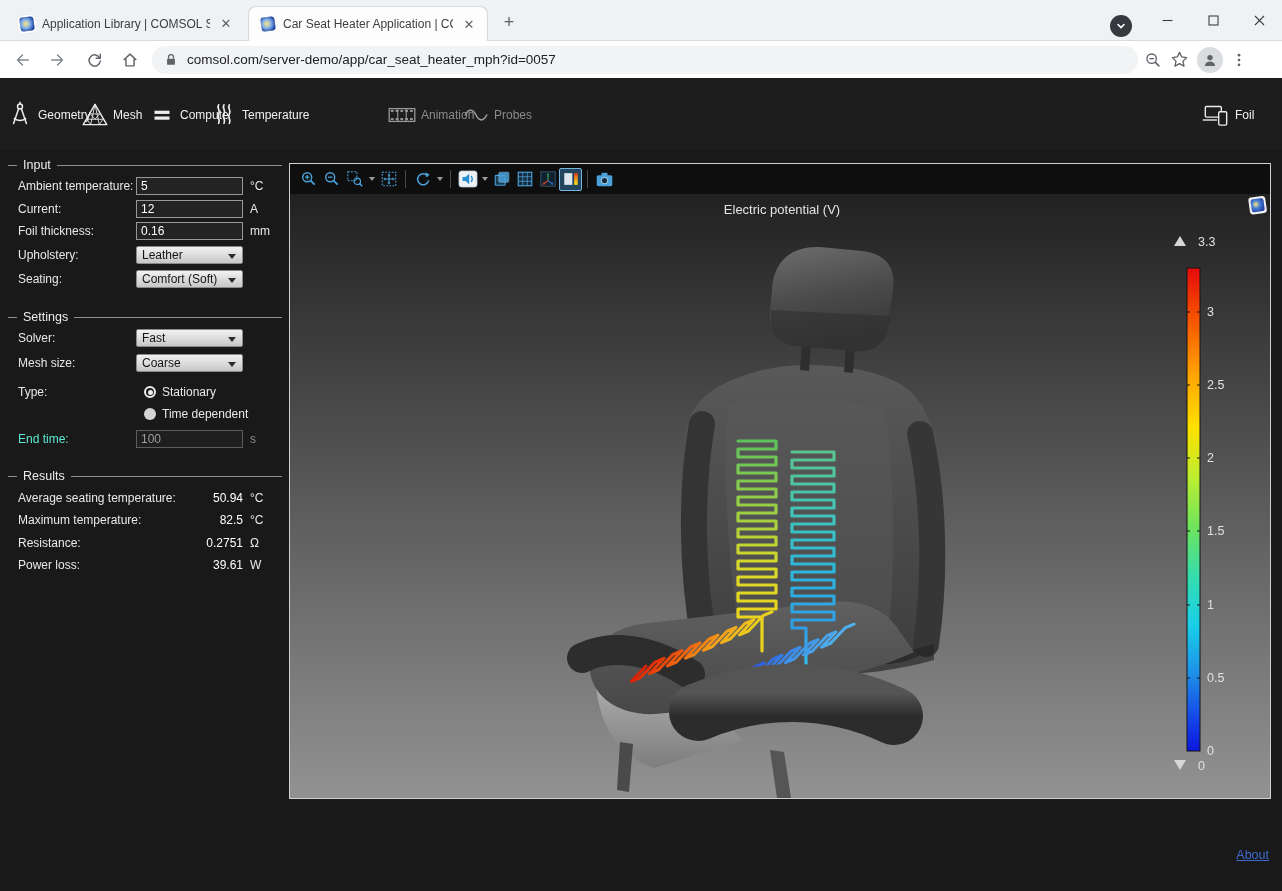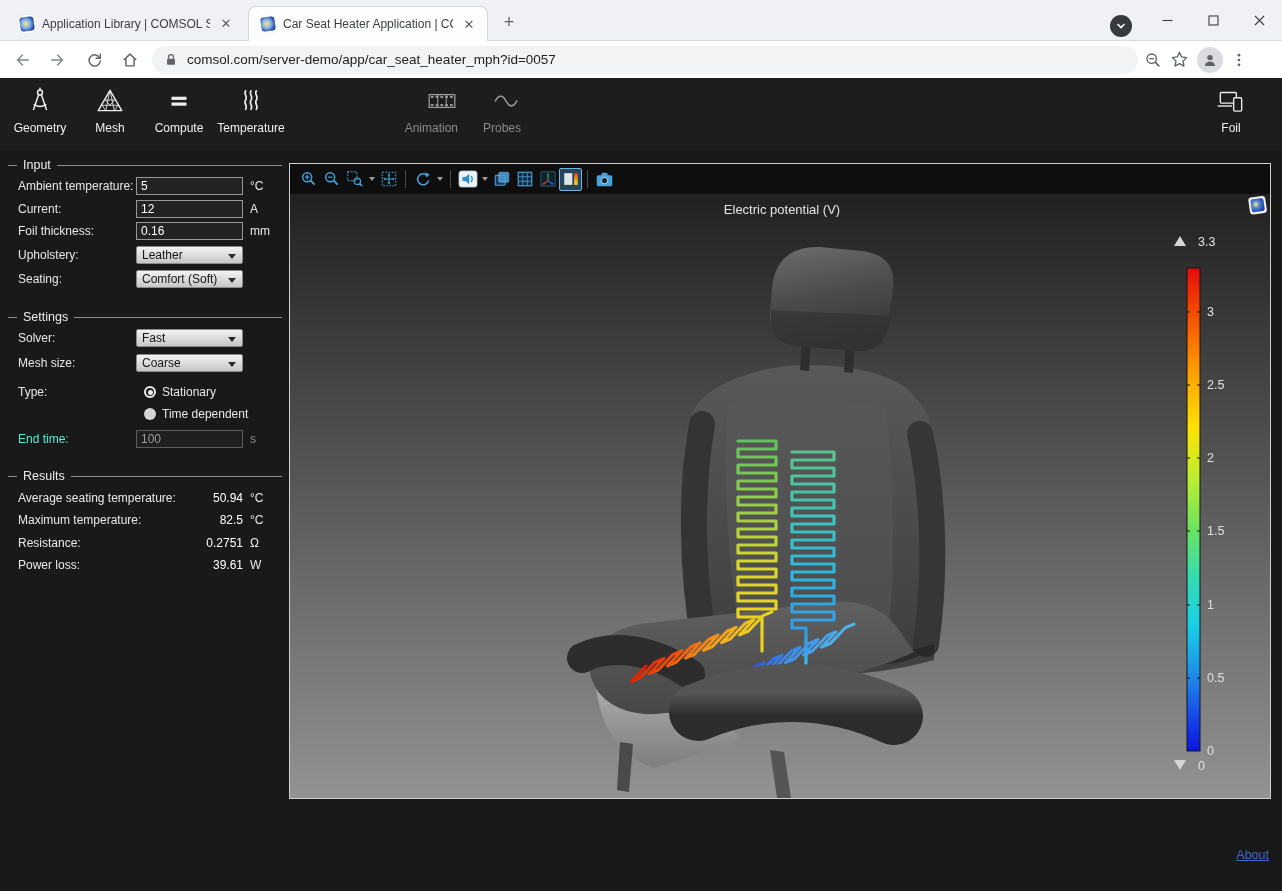--- a/index.html
+++ b/index.html
@@ -27,24 +27,24 @@
   .navbar { position:absolute; top:41px; left:0; width:1282px; height:37px; background:#fff; display:flex; align-items:center; }
   .navbtn { width:28px; height:28px; display:flex; align-items:center; justify-content:center; margin-left:8px; flex:none; }
   .omnibox { margin-left:8px; width:986px; height:28px; background:#f1f3f4; border-radius:14px; display:flex; align-items:center; padding:0 12px; gap:9px; }
   .url { font-size:13.5px; color:#202124; white-space:nowrap; overflow:hidden; }
   .nav-right { display:flex; align-items:center; margin-left:6px; gap:8px; }
   .avatar-c { width:26px; height:26px; border-radius:50%; background:#dadce0; display:flex; align-items:center; justify-content:center; }
 
   
   .app { position:absolute; top:78px; left:0; width:1282px; height:813px; background:#191919; }
   .ribbon { position:absolute; top:0; left:0; width:1282px; height:72px; background:#1d1d1d; }
-  .rbn-item { position:absolute; top:6px; height:62px; display:flex; flex-direction:column; align-items:center; justify-content:flex-start; gap:3px; font-size:12px; color:#f0f0f0; }
+  .rbn-item { position:absolute; top:6px; height:62px; display:flex; flex-direction:row; align-items:center; justify-content:flex-start; gap:3px; font-size:12px; color:#f0f0f0; }
   .rbn-item .ric { height:34px; display:flex; align-items:center; justify-content:center; }
   .rbn-item.active { color:#29b7e5; }
-  .rbn-item.disabled { color:#8a8a8a;align-items:flex-end; }
+  .rbn-item.disabled { color:#8a8a8a; }
 
   .content { position:absolute; top:72px; left:0; width:1282px; height:741px; background:#191919; }
 
   
   .sidebar { position:absolute; left:0; top:0; width:288px; height:741px; }
   .legend { position:absolute; left:8px; right:6px; display:flex; align-items:center; gap:6px; color:#ececec; font-size:12.5px; }
   .legend::before { content:''; width:9px; height:1px; background:#8f8f8f; }
   .legend::after { content:''; flex:1; height:1px; background:#8f8f8f; }
   .frow { position:absolute; left:0; width:256px; height:20px; }
   .flabel { position:absolute; left:18px; top:2px; font-size:12px; color:#e8e8e8; white-space:nowrap; }

